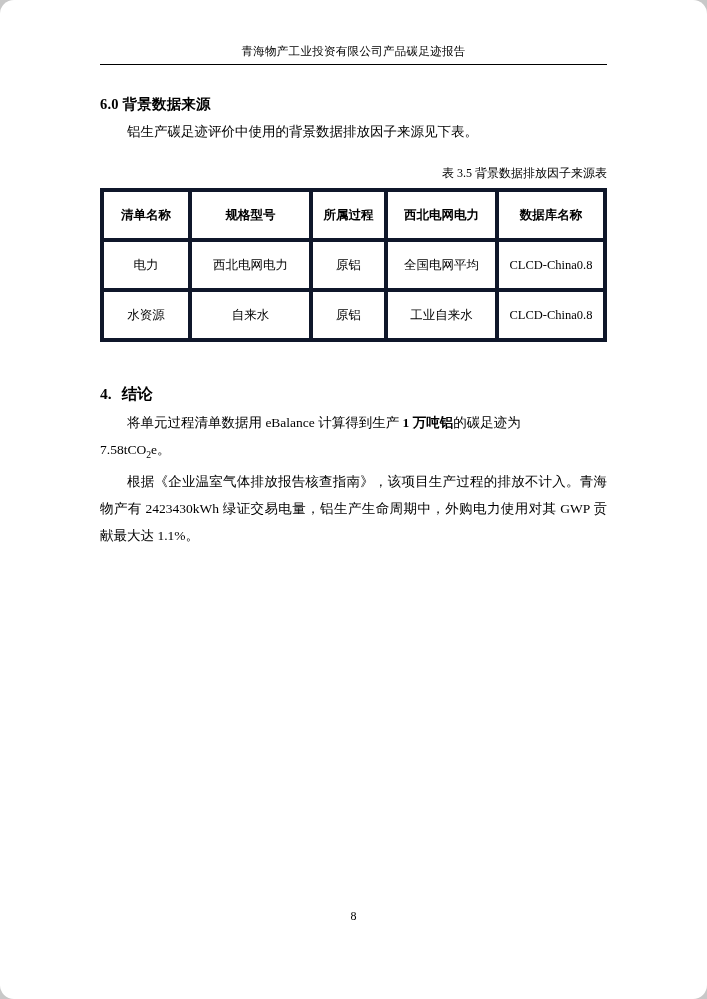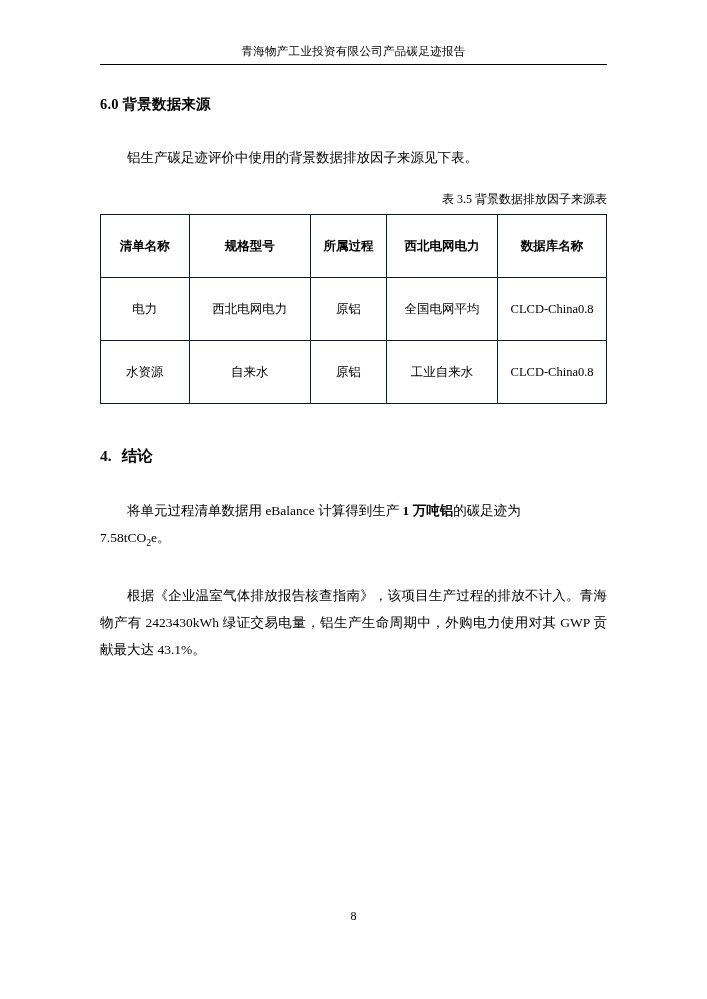--- a/index.html
+++ b/index.html
@@ -11,20 +11,21 @@
     font-family: "Liberation Serif", "DejaVu Serif", serif;
   }
   .page {
     position: relative;
     width: 707px;
     height: 999px;
     margin: 0 auto;
     background: #ffffff;
     box-sizing: border-box;
     overflow: hidden;
+    border-radius: 14px;
   }
   .content {
     position: absolute;
     left: 100px;
     right: 100px;
     top: 44px;
   }
   .header {
     text-align: center;
     font-size: 11.5px;
@@ -36,41 +37,41 @@
   }
   h2.sec-title {
     font-size: 14.5px;
     font-weight: bold;
     margin: 30px 0 0 0;
     letter-spacing: 0.2px;
   }
   p.para {
     font-size: 13.5px;
     line-height: 2.0;
-    margin: 30px 0 0 0;
+    margin: 4px 0 0 0;
     text-indent: 2em;
     text-align: justify;
   }
   .tbl-caption {
     text-align: right;
     font-size: 12px;
     margin-top: 20px;
     margin-bottom: 6px;
   }
   table.data {
     border-collapse: collapse;
     width: 100%;
     table-layout: fixed;
   }
   table.data th, table.data td {
-    border: 1px solid #0f172a;
+    border: 4px solid #0f172a;
     text-align: center;
     font-size: 12.5px;
     height: 30px;
-    padding: 16px 2px;
+    padding: 8px 2px;
     font-weight: normal;
   }
   table.data thead th {
     font-weight: bold;
   }
   table.data tbody td {
     color: #000000;
   }
   h2.conclusion {
     font-size: 15.5px;
@@ -141,19 +142,19 @@
         </tr>
       </tbody>
     </table>
 
     <h2 class="conclusion">
       <span class="num">4.</span><span>结论</span>
     </h2>
 
     <p class="para"><span>将单元过程清单数据用 eBalance 计算得到生产 </span><span class="bold-inline">1 万吨铝</span><span>的碳足迹为</span><br><span>7.58tCO</span><sub>2</sub><span>e。</span></p>
 
-    <p class="para">根据《企业温室气体排放报告核查指南》，该项目生产过程的排放不计入。青海物产有 2423430kWh 绿证交易电量，铝生产生命周期中，外购电力使用对其 GWP 贡献最大达 43.1%。</p>
+    <p class="para">根据《企业温室气体排放报告核查指南》，该项目生产过程的排放不计入。青海物产有 2423430kWh 绿证交易电量，铝生产生命周期中，外购电力使用对其 GWP 贡献最大达 1.1%。</p>
 
   </div>
 
   <div class="pagenum">8</div>
 
 </div>
 
 </body></html>

